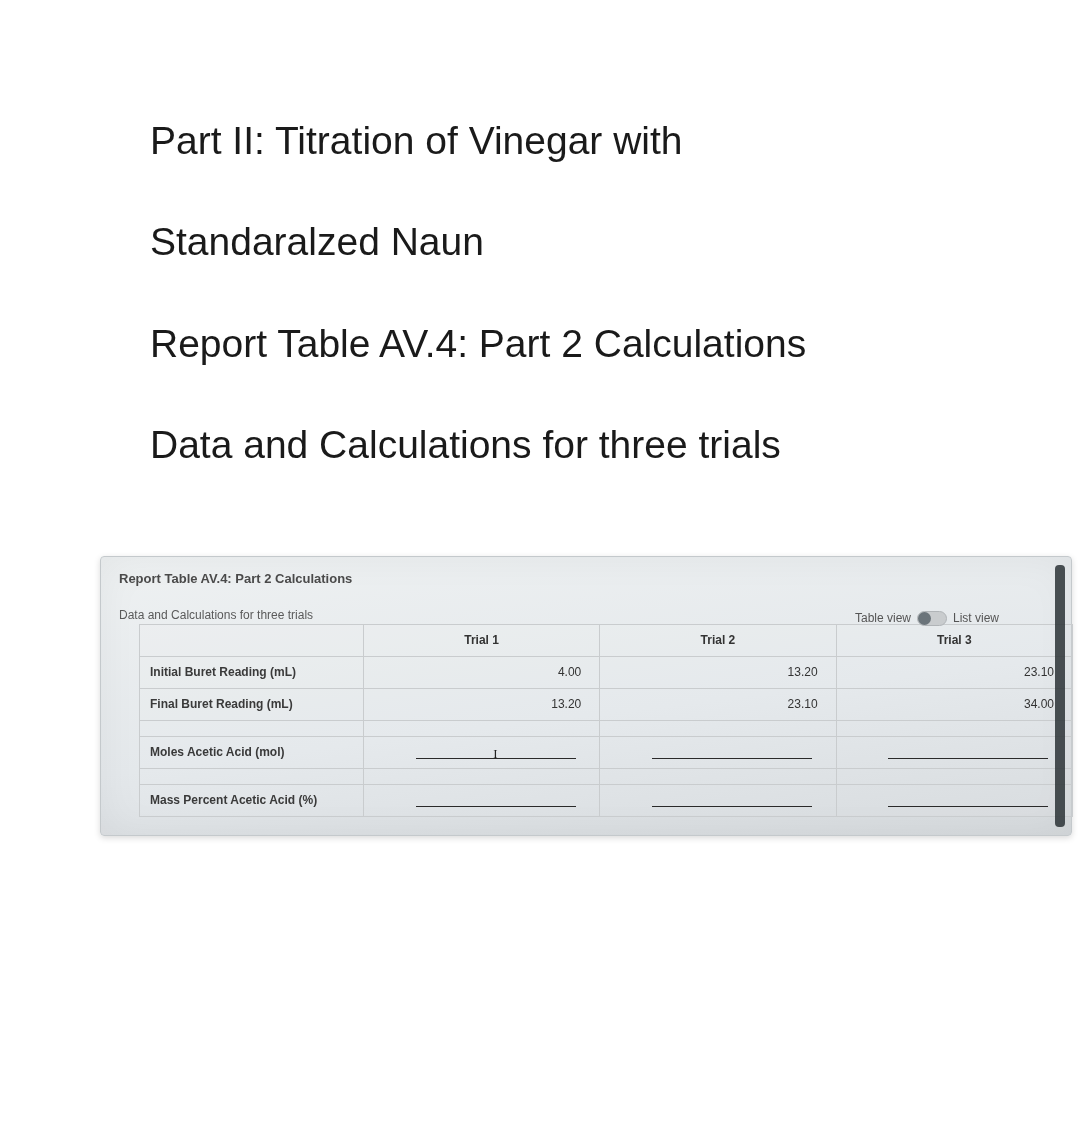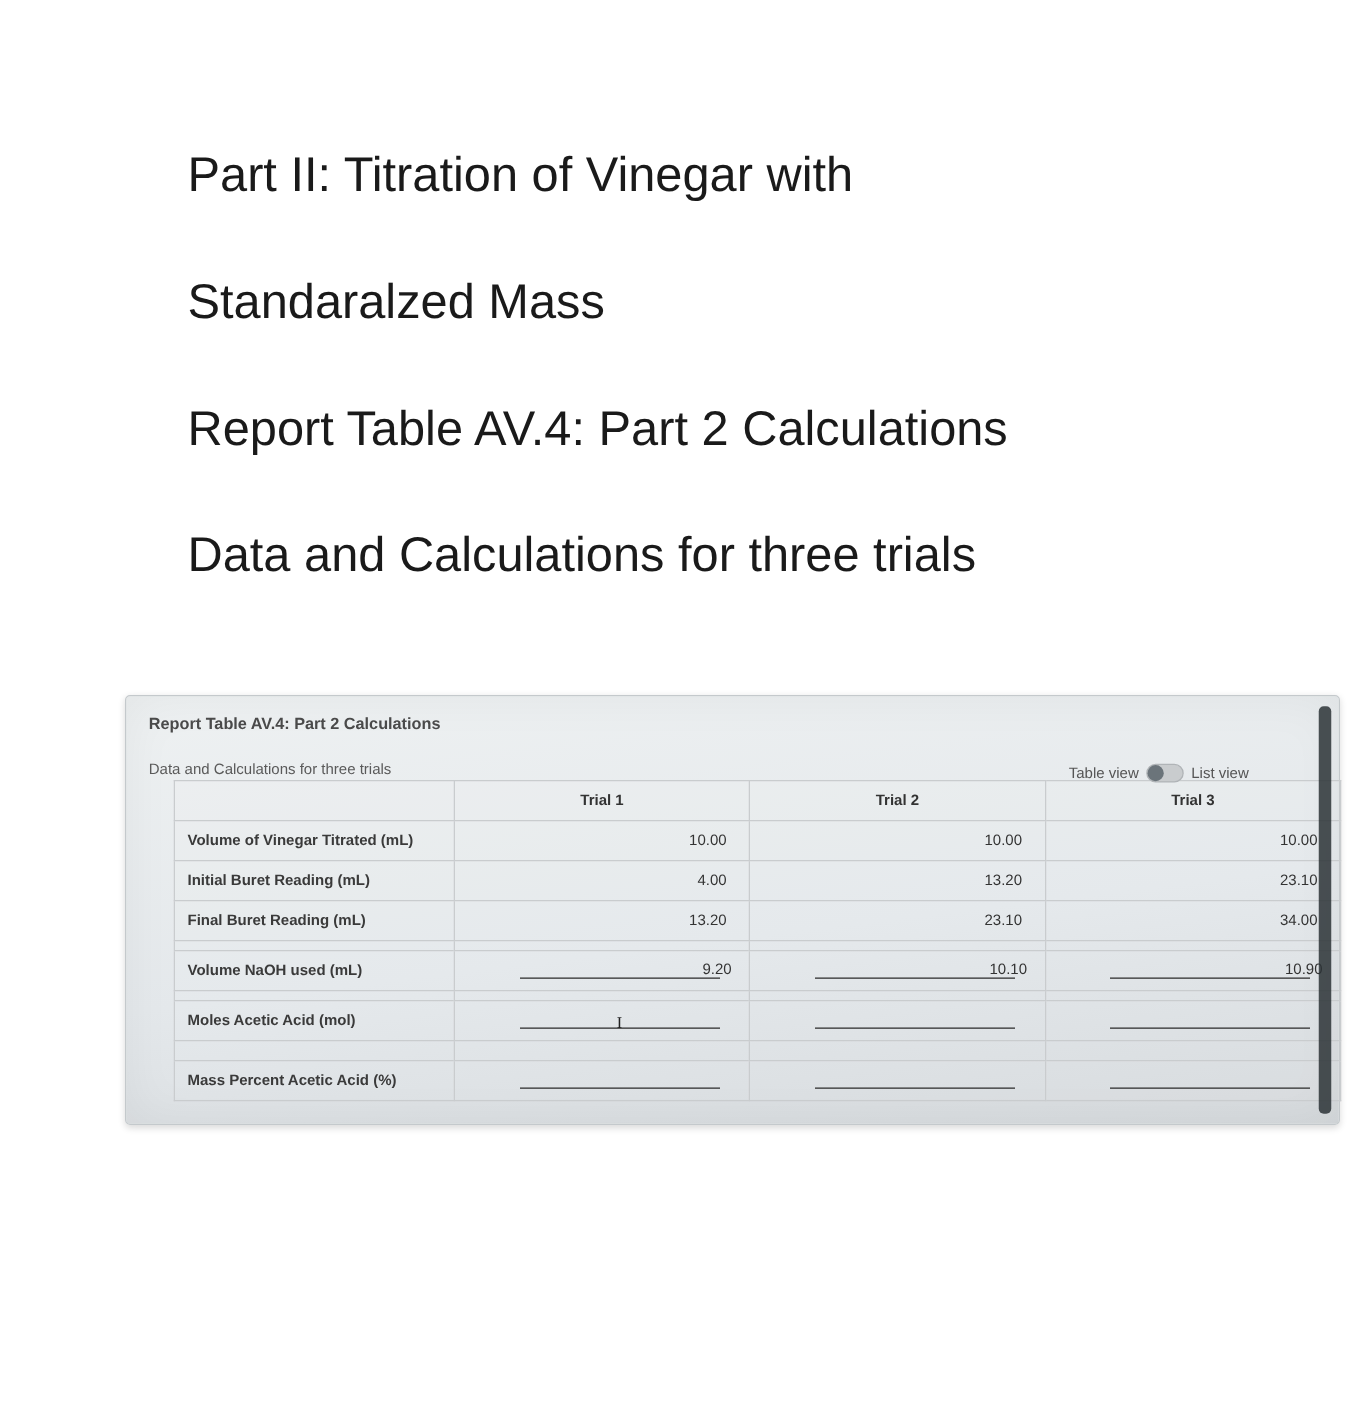--- a/index.html
+++ b/index.html
@@ -138,21 +138,21 @@
     }
     tr.spacer td { border-left: 1px solid #c9ccce; border-right: 1px solid #c9ccce; border-top: none; border-bottom: none; height: 8px; padding: 0; }
   </style>
 </head>
 <body>
 
 <div class="page">
 
   <div class="big-heading">
     <span>Part II: Titration of Vinegar with</span><br>
-    <span>Standaralzed Mass</span><br>
+    <span>Standaralzed Naun</span><br>
     <span>Report Table AV.4: Part 2 Calculations</span><br>
     <span>Data and Calculations for three trials</span>
   </div>
 
   <div class="screenshot-panel">
 
     <div class="panel-subtitle">Report Table AV.4: Part 2 Calculations</div>
 
     <div class="view-toggle">
       <span>Table view</span>
@@ -168,58 +168,37 @@
       <thead>
         <tr>
           <th class="rowhdr"></th>
           <th>Trial 1</th>
           <th>Trial 2</th>
           <th>Trial 3</th>
         </tr>
       </thead>
       <tbody id="table-body">
           <tr>
-            <td class="rowhdr">Volume of Vinegar Titrated (mL)</td>
-            <td class="val">10.00</td>
-            <td class="val">10.00</td>
-            <td class="val">10.00</td>
-          </tr>
-          <tr>
             <td class="rowhdr">Initial Buret Reading (mL)</td>
             <td class="val">4.00</td>
             <td class="val">13.20</td>
             <td class="val">23.10</td>
           </tr>
           <tr>
             <td class="rowhdr">Final Buret Reading (mL)</td>
             <td class="val">13.20</td>
             <td class="val">23.10</td>
             <td class="val">34.00</td>
           </tr>
           <tr class="spacer">
             <td></td>
             <td></td>
             <td></td>
             <td></td>
           </tr>
-          <tr>
-            <td class="rowhdr">Volume NaOH used (mL)</td>
-            <td class="input">
-              <div class="underline-input"></div>
-              <span class="underline-val">9.20</span>
-            </td>
-            <td class="input">
-              <div class="underline-input"></div>
-              <span class="underline-val">10.10</span>
-            </td>
-            <td class="input">
-              <div class="underline-input"></div>
-              <span class="underline-val">10.90</span>
-            </td>
-          </tr>
           <tr class="spacer">
             <td></td>
             <td></td>
             <td></td>
             <td></td>
           </tr>
           <tr>
             <td class="rowhdr">Moles Acetic Acid (mol)</td>
             <td class="input">
               <div class="underline-input"></div>

